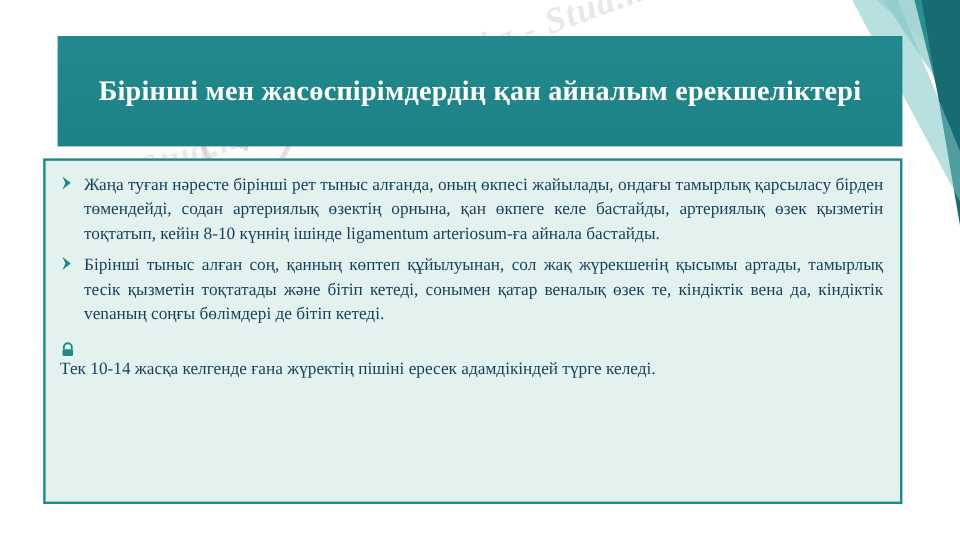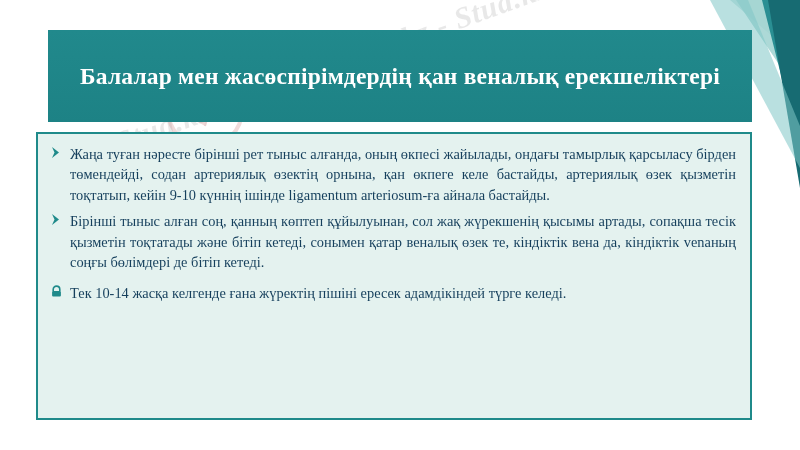--- a/index.html
+++ b/index.html
@@ -121,21 +121,21 @@
     flex: 1 1 auto;
     color: #153f5c;
     font-family: "Liberation Serif", serif;
     font-size: 14.4px;
     line-height: 1.42;
     text-align: justify;
     text-justify: inter-word;
     hyphens: none;
   }
   .bullet.tight .txt { text-align: justify; }
-  .bullet.last { margin-bottom: 0; }
+  .bullet.last { margin-bottom: 0; flex-direction: column; }
   .gap-before { margin-top: 10px; }
 </style>
 </head>
 <body>
 
 <div class="slide">
 
   <div class="bg-deco">
     <svg width="300" height="190" viewBox="0 0 300 190" xmlns="http://www.w3.org/2000/svg">
       <polygon points="150,0 300,0 300,60 230,0" fill="#bfe0de" opacity="0.8"></polygon>
@@ -150,42 +150,42 @@
   <div class="watermark wm2">Stud.kz - Stud.kz</div>
   <div class="watermark wm3">Stud.kz - Stud.kz</div>
 
   <svg class="wm-logo" viewBox="0 0 80 80" xmlns="http://www.w3.org/2000/svg">
     <circle cx="40" cy="40" r="37" fill="none" stroke="#d08a8a" stroke-width="4"></circle>
     <path d="M20 46 C30 28 46 24 58 26 C48 34 44 44 40 56 C34 52 26 50 20 46 Z" fill="#d07f7f"></path>
     <path d="M40 56 C42 46 48 36 58 26" fill="none" stroke="#b96a6a" stroke-width="2"></path>
   </svg>
 
   <div class="title-band">
-    <div class="title-text">Балалар мен жасөспірімдердің қан веналық ерекшеліктері</div>
+    <div class="title-text">Бірінші мен жасөспірімдердің қан айналым ерекшеліктері</div>
   </div>
 
   <div class="body-box">
     <ul class="bullets">
 
       <li class="bullet tight">
         <span class="marker">
           <svg width="13" height="13" viewBox="0 0 13 13" xmlns="http://www.w3.org/2000/svg">
             <path d="M2 1 L9 6.5 L2 12 L4.5 6.5 Z" fill="#1f8a8a"></path>
           </svg>
         </span>
-        <span class="txt">Жаңа туған нәресте бірінші рет тыныс алғанда, оның өкпесі жайылады, ондағы тамырлық қарсыласу бірден төмендейді, содан артериялық өзектің орнына, қан өкпеге келе бастайды, артериялық өзек қызметін тоқтатып, кейін 9-10 күннің ішінде ligamentum arteriosum-ға айнала бастайды.</span>
+        <span class="txt">Жаңа туған нәресте бірінші рет тыныс алғанда, оның өкпесі жайылады, ондағы тамырлық қарсыласу бірден төмендейді, содан артериялық өзектің орнына, қан өкпеге келе бастайды, артериялық өзек қызметін тоқтатып, кейін 8-10 күннің ішінде ligamentum arteriosum-ға айнала бастайды.</span>
       </li>
 
       <li class="bullet tight">
         <span class="marker">
           <svg width="13" height="13" viewBox="0 0 13 13" xmlns="http://www.w3.org/2000/svg">
             <path d="M2 1 L9 6.5 L2 12 L4.5 6.5 Z" fill="#1f8a8a"></path>
           </svg>
         </span>
-        <span class="txt">Бірінші тыныс алған соң, қанның көптеп құйылуынан, сол жақ жүрекшенің қысымы артады, сопақша тесік қызметін тоқтатады және бітіп кетеді, сонымен қатар веналық өзек те, кіндіктік вена да, кіндіктік venaның соңғы бөлімдері де бітіп кетеді.</span>
+        <span class="txt">Бірінші тыныс алған соң, қанның көптеп құйылуынан, сол жақ жүрекшенің қысымы артады, тамырлық тесік қызметін тоқтатады және бітіп кетеді, сонымен қатар веналық өзек те, кіндіктік вена да, кіндіктік venaның соңғы бөлімдері де бітіп кетеді.</span>
       </li>
 
 
       <li class="bullet last gap-before">
         <span class="marker">
           <svg width="13" height="13" viewBox="0 0 13 13" xmlns="http://www.w3.org/2000/svg">
             <path d="M3.2 6 V4.4 A3.3 3.3 0 0 1 9.8 4.4 V6" fill="none" stroke="#1f8a8a" stroke-width="1.6"></path>
             <rect x="2.1" y="6" width="8.8" height="5.6" rx="1.1" fill="#1f8a8a"></rect>
           </svg>
         </span>

